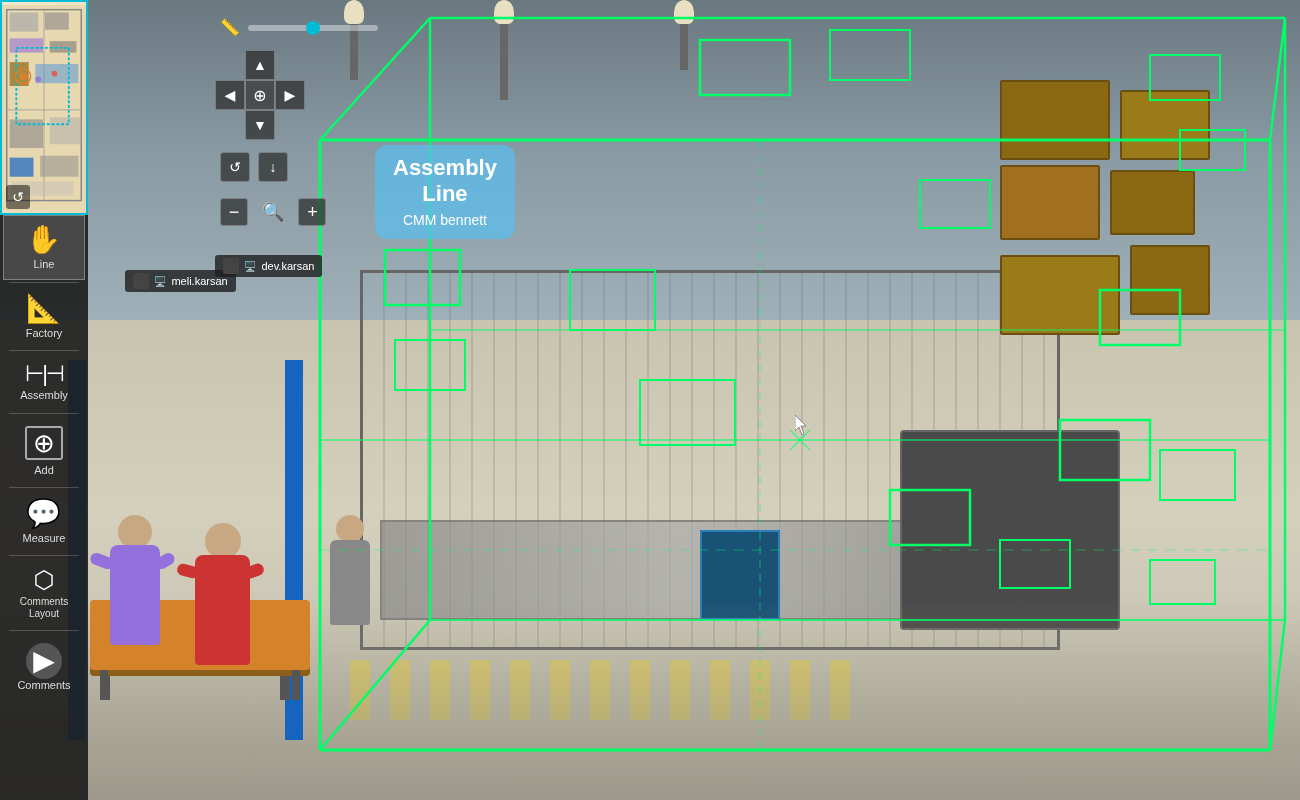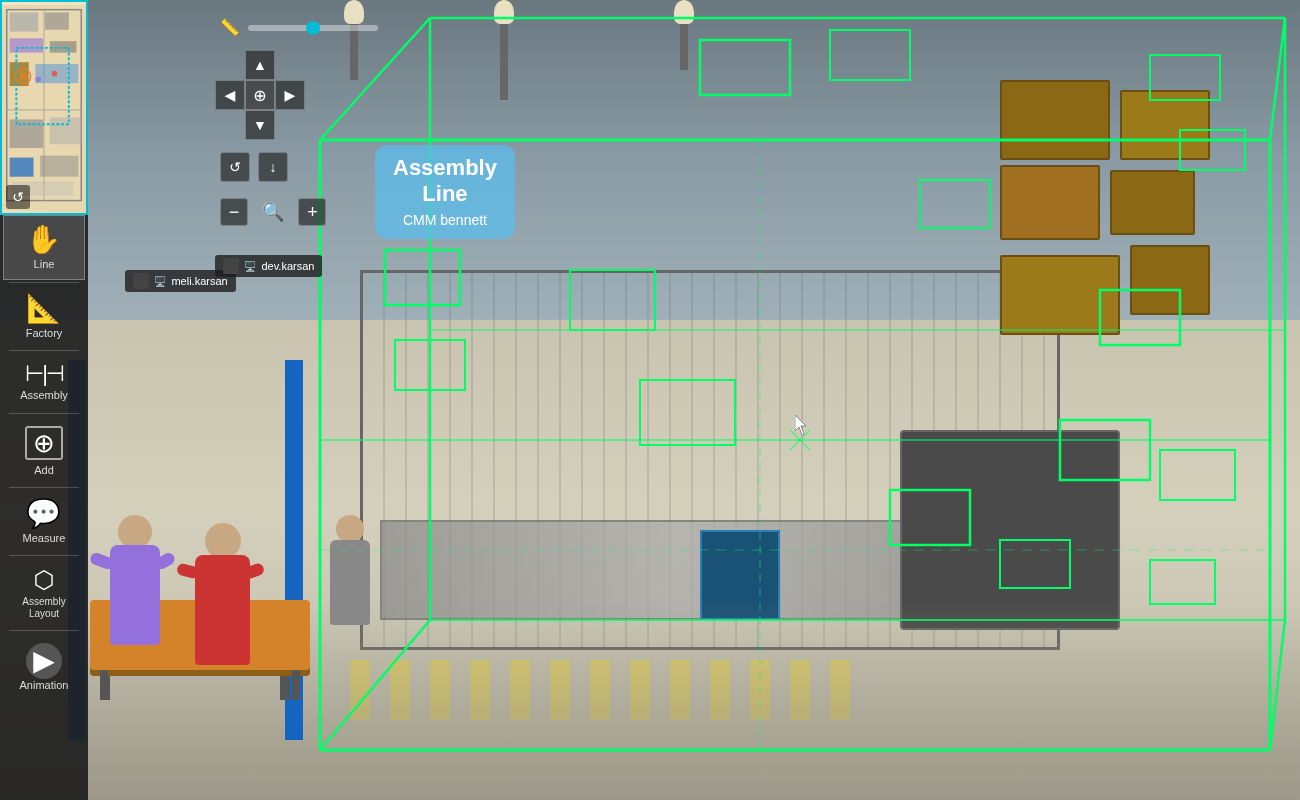--- a/index.html
+++ b/index.html
@@ -629,28 +629,28 @@
 
   <button class="sidebar-tool">
     <span class="tool-icon">💬</span>
     <span class="tool-label">Measure</span>
   </button>
 
   <div class="sidebar-divider"></div>
 
   <button class="sidebar-tool">
     <span class="tool-icon" style="font-size:24px;">⬡</span>
-    <span class="tool-label" style="font-size:10px;">Assembly Layout</span>
+    <span class="tool-label" style="font-size:10px;">Comments Layout</span>
   </button>
 
   <div class="sidebar-divider"></div>
 
   <button class="sidebar-tool">
     <span class="tool-icon" style="font-size:28px; background:#555; border-radius:50%; width:36px; height:36px; display:flex; align-items:center; justify-content:center; margin:0 auto;">▶</span>
-    <span class="tool-label">Animation</span>
+    <span class="tool-label">Comments</span>
   </button>
 
 </div>
 
 <div class="zoom-slider-container" style="position:absolute; top:18px; left:220px; z-index:200; display:flex; align-items:center; gap:8px;">
   <span style="color:white; font-size:16px;">📏</span>
   <div class="zoom-slider-track">
     <div class="zoom-slider-thumb"></div>
   </div>
 </div>

